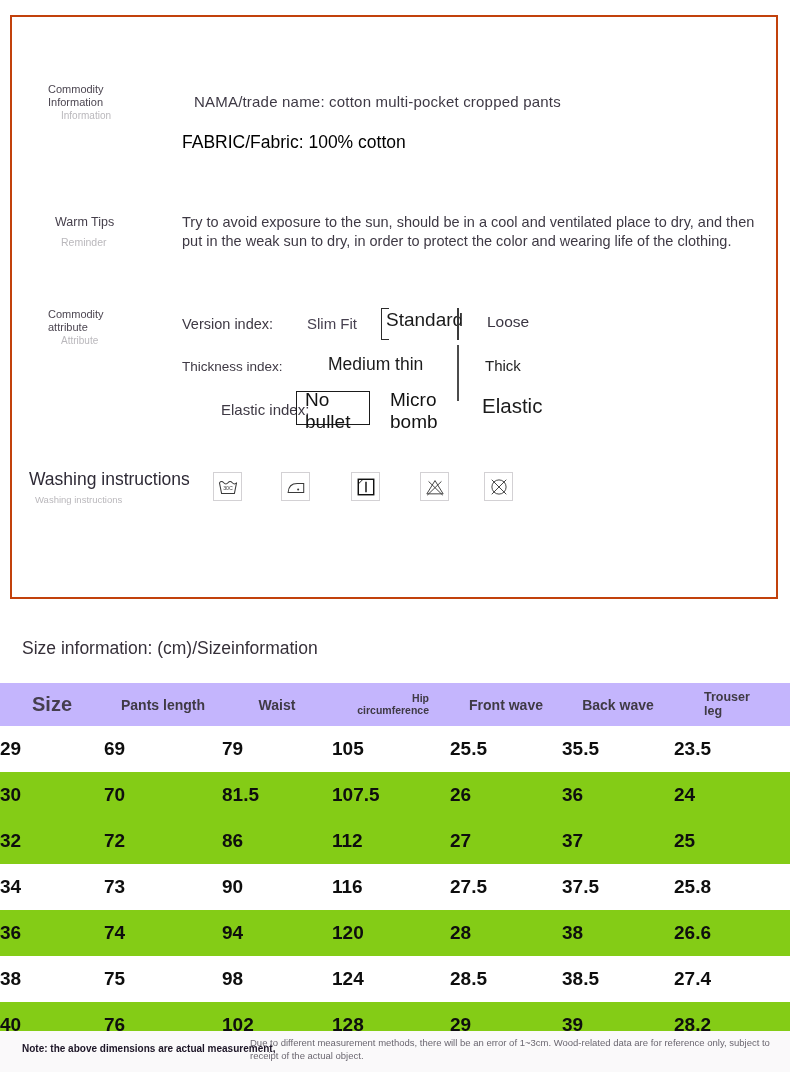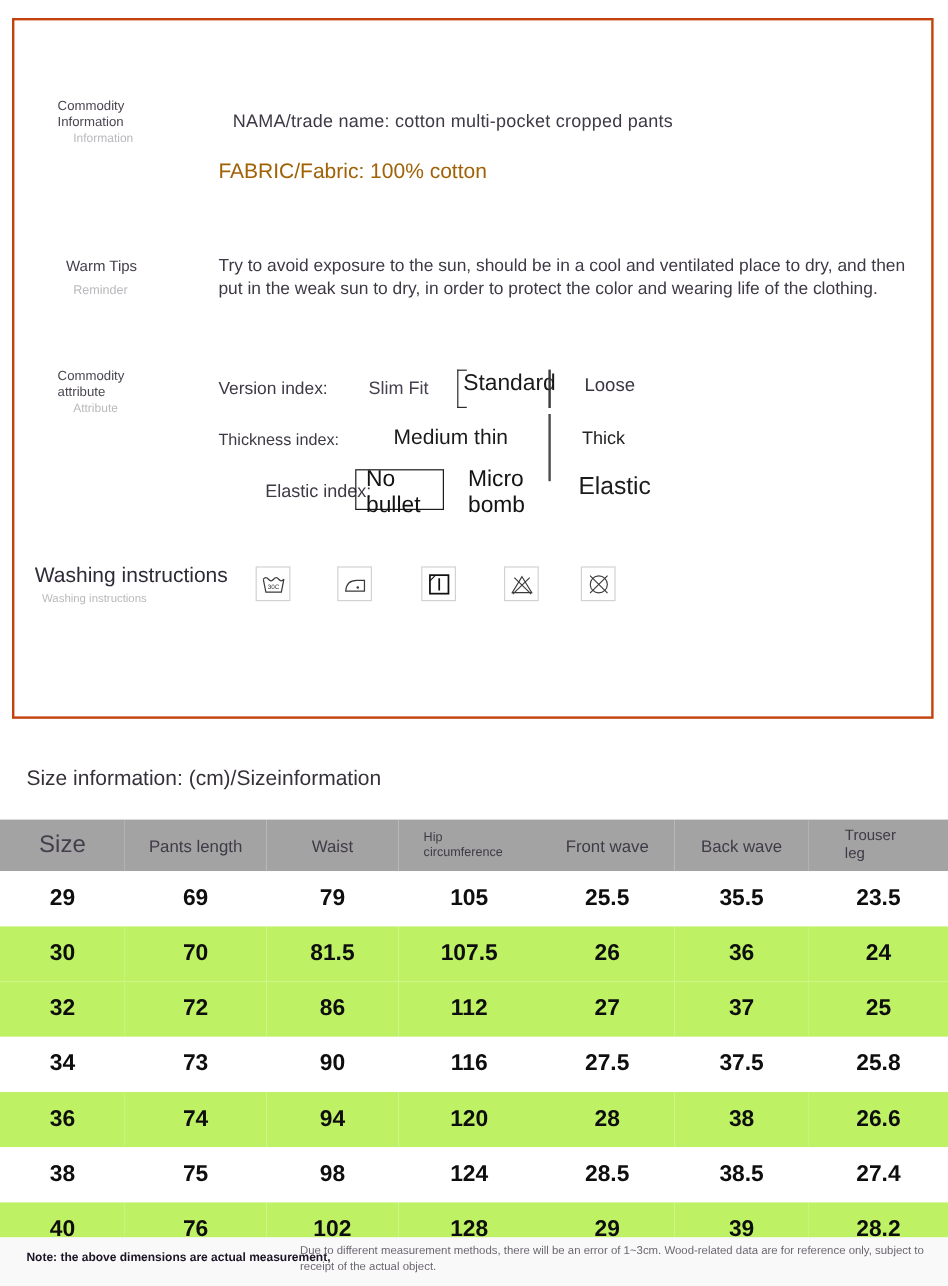--- a/index.html
+++ b/index.html
@@ -18,21 +18,21 @@
     position:absolute; left:10px; top:15px;
     width:768px; height:584px;
     border:2px solid #c2410c;
     background:#ffffff;
   }
   .side-label { font-size:11px; line-height:13px; color:#4c4651; }
   .side-label.wrap { width:76px; }
   .side-sublabel { font-size:10px; color:#bab8bc; padding-left:13px; margin-top:1px; }
 
   .name-line   { left:170px; top:76px;  font-size:15px;   color:#3e3945; letter-spacing:.2px;margin-left:12px; }
-  .fabric-line { left:170px; top:115px; font-size:17.5px; color:#a16207; }
+  .fabric-line { left:170px; top:115px; font-size:17.5px; color:#000000; }
 
   .warm-label    { left:43px; top:198px; font-size:12.5px; color:#453f4b; }
   .warm-sublabel { left:49px; top:219px; font-size:10.5px; color:#bab8bc; }
   .tips-text { left:170px; top:196px; width:584px; font-size:14.5px; line-height:19px; color:#3e3944; }
 
   .attr-row-name { color:#3e3944; }
   .opt-plain  { color:#474150; }
   .opt-black  { color:#1a1a1a; }
   .wrapword   { display:inline-block; line-height:22px; }
 
@@ -55,29 +55,29 @@
     border:1px solid #d3d1d4; background:#fff;
     display:flex; align-items:center; justify-content:center;
   }
   .wash-text { left:136px; top:494px; width:590px; font-size:14.5px; line-height:21.5px; color:#3e3944; }
 
   
   .size-title { left:22px; top:638px; font-size:17.5px; color:#363039; }
 
   .size-table-wrap { left:0; top:683px; width:790px; }
   table { width:790px; border-collapse:collapse; table-layout:fixed; }
-  th { height:43px; background:#a3a3a3; font-weight:400; vertical-align:middle; text-align:center; }
-  td { height:46px; text-align:center; font-weight:bold; font-size:19px; color:#0e0e0e; vertical-align:middle; }
+  th { height:43px; background:#c4b5fd; font-weight:700; vertical-align:middle; text-align:center; }
+  td { height:46px; font-weight:bold; font-size:19px; color:#0e0e0e; vertical-align:middle; }
   tr.row-white { background:#ffffff; }
-  tr.row-gray  { background:#bef264;padding-left:48px; }
+  tr.row-gray  { background:#84cc16;padding-left:48px; }
   col.c0{width:104px} col.c1{width:118px} col.c2{width:110px} col.c3{width:118px}
   col.c4{width:112px} col.c5{width:112px} col.c6{width:116px}
   th.th-size { font-size:20px; color:#453e4d; }
   th.th-std  { font-size:14px; color:#3f3a45; }
-  th.th-hip span     { display:inline-block; width:76px; text-align:left; font-size:10.5px; line-height:12px; color:#3f3a45; }
+  th.th-hip span     { display:inline-block; width:76px; text-align:right; font-size:10.5px; line-height:12px; color:#3f3a45; }
   th.th-trouser span { display:inline-block; width:56px; text-align:left; font-size:12.5px; line-height:14.5px; color:#3f3a45; }
 
   .note-area { left:0; top:1031px; width:790px; height:41px; background:#faf9fa; }
   .note-bold { position:absolute; left:22px; top:12px; font-size:10px; font-weight:bold; color:#1c1526; }
   .note-text { position:absolute; left:250px; top:6px; width:522px; font-size:9.5px; line-height:12.5px; color:#6b6770; }
 
   svg { display:block; }
 </style>
 </head>
 <body>

